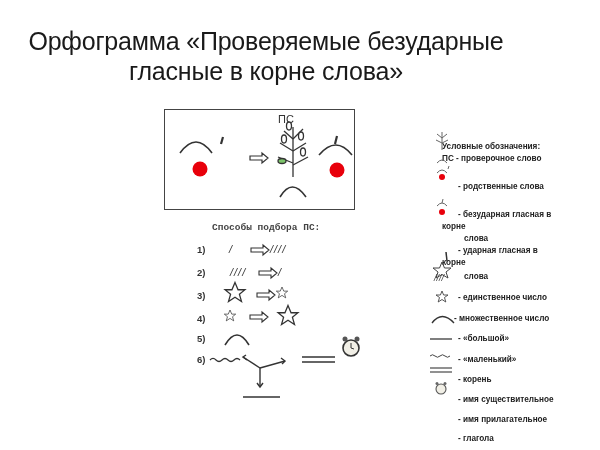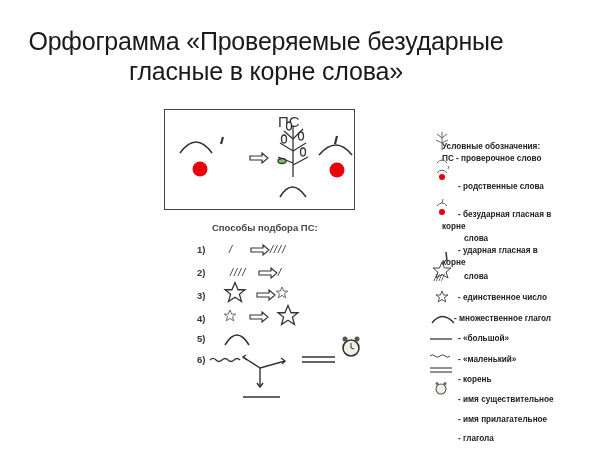--- a/index.html
+++ b/index.html
@@ -1,21 +1,21 @@
 <!DOCTYPE html>
 <html><head>
   <meta charset="utf-8">
   <style>
     html, body { margin: 0; padding: 0; }
     body { width: 600px; height: 450px; background: #ffffff; position: relative; overflow: hidden; font-family: "Liberation Sans", sans-serif; color: #111; }
     .title { position: absolute; left: 0; top: 26px; width: 532px; text-align: center; font-family: "Liberation Sans", sans-serif; font-size: 25px; line-height: 30px; color: #1a1a1a; letter-spacing: -0.2px; }
     .abs { position: absolute; }
     .box { position: absolute; left: 164px; top: 109px; width: 191px; height: 101px; border: 1.5px solid #444; box-sizing: border-box; }
-    .ps-label { position: absolute; left: 278px; top: 113px; font-size: 15px; color: #333; }
-    .methods-title { position: absolute; left: 212px; top: 222px; font-size: 9.5px; font-weight: bold; color: #444; }
+    .ps-label { position: absolute; left: 278px; top: 113px; font-size: 11px; color: #333; }
+    .methods-title { position: absolute; left: 212px; top: 222px; font-size: 9.5px; font-weight: bold; color: #444; font-family: Liberation Mono, monospace; }
     .num { position: absolute; font-size: 9.5px; font-weight: bold; color: #333; }
     .slashes { position: absolute; font-size: 11px; font-style: italic; color: #333; letter-spacing: 1px; }
     .legend { position: absolute; left: 440px; top: 102px; width: 160px; font-size: 8.2px; font-weight: bold; color: #222; }
     .legend .line { position: absolute; white-space: nowrap; margin-top: 40px; }
   </style>
 </head>
 <body>
 
 <div class="title">
   <div>Орфограмма «Проверяемые безударные</div>
@@ -138,21 +138,21 @@
   <div class="line" style="left:2px;top:0px">Условные обозначения:</div>
   <div class="line" style="left:2px;top:12px">ПС - проверочное слово</div>
   <div class="line" style="left:18px;top:40px">- родственные слова</div>
   <div class="line" style="left:18px;top:68px">- безударная гласная в</div>
   <div class="line" style="left:2px;top:80px">корне</div>
   <div class="line" style="left:24px;top:92px">слова</div>
   <div class="line" style="left:18px;top:104px">- ударная гласная в</div>
   <div class="line" style="left:2px;top:116px">корне</div>
   <div class="line" style="left:24px;top:130px">слова</div>
   <div class="line" style="left:18px;top:151px">- единственное число</div>
-  <div class="line" style="left:14px;top:172px">- множественное глагол</div>
+  <div class="line" style="left:14px;top:172px">- множественное число</div>
   <div class="line" style="left:18px;top:192px">- «большой»</div>
   <div class="line" style="left:18px;top:213px">- «маленький»</div>
   <div class="line" style="left:18px;top:233px">- корень</div>
   <div class="line" style="left:18px;top:253px">- имя существительное</div>
   <div class="line" style="left:18px;top:273px">- имя прилагательное</div>
   <div class="line" style="left:18px;top:292px">- глагола</div>
   <div class="line" style="left:18px;top:311px">- время глагола</div>
 </div>
 
 <svg class="abs" style="left:430px;top:130px" width="30" height="300" viewBox="0 0 30 300">

